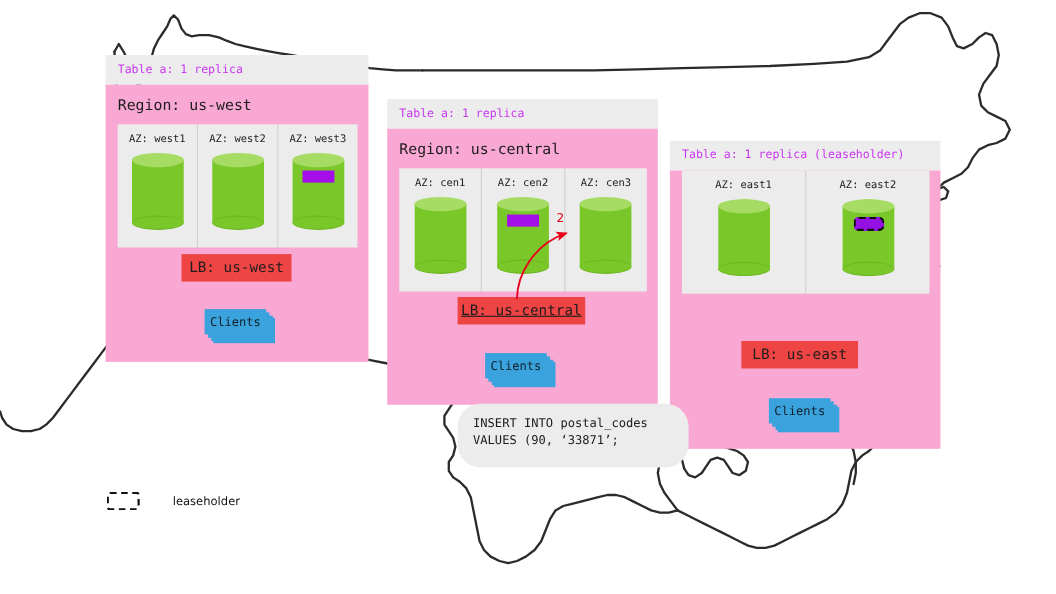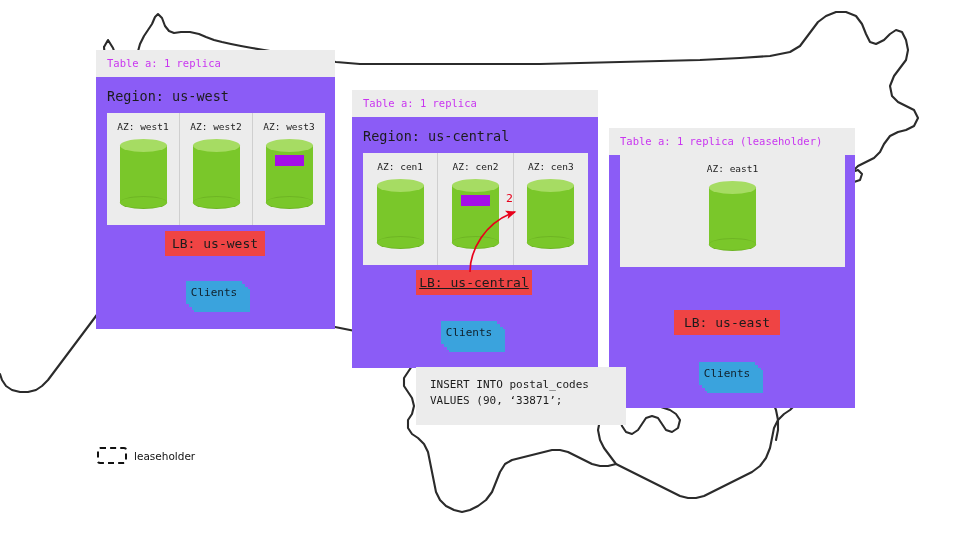--- a/index.html
+++ b/index.html
@@ -14,21 +14,21 @@
   #usmap{position:absolute;left:0;top:0;width:960px;height:540px;z-index:1;}
 
   
   .region-panel{position:absolute;z-index:5;}
   .panel-title{
     background:#ececec;color:#c936f0;
     font-size:10.5px;line-height:1;
     padding:8px 10px 8px 11px;
     white-space:nowrap;letter-spacing:0;
   }
-  .panel-body{background:#8b5cf6;position:relative;}
+  .panel-body{background:#f9a8d4;position:relative;}
   .region-name{
     color:#1c1c1c;font-size:13.5px;
     padding:11px 0 9px 11px;white-space:nowrap;
   }
   .az-row{
     background:#ececec;display:flex;
     margin:0 10px 0 11px;
   }
   .az-cell{
     flex:1 1 0;position:relative;
@@ -264,55 +264,65 @@
           <div class="az-row" style="height: 112px;">
             <div class="az-cell">
               <div class="az-label">AZ: east1</div>
               <div class="cyl" style="width: 47px; height: 70px;">
                 <div class="body"></div>
                 <div class="bot"></div>
                 <div class="bot2"></div>
                 <div class="top"></div>
               </div>
             </div>
+            <div class="az-cell">
+              <div class="az-label">AZ: east2</div>
+              <div class="cyl" style="width: 47px; height: 70px;">
+                <div class="body"></div>
+                <div class="bot"></div>
+                <div class="bot2"></div>
+                <div class="top"></div>
+                <div class="replica leaseholder" style="left: 10px; top: 16px; width: 28px; height: 13px;"></div>
+              </div>
+            </div>
           </div>
         </div>
       </div>
     </div>
 
   <svg id="anno-layer" viewBox="0 0 960 540" xmlns="http://www.w3.org/2000/svg">
     <defs>
       <marker id="redarrow" markerWidth="7" markerHeight="7" refX="5.4" refY="3" orient="auto" markerUnits="strokeWidth">
         <path d="M0,0.4 L6.2,3 L0,5.6 L1.4,3 Z" fill="#e8001b"></path>
       </marker>
     </defs>
     <path d="M470,272 C470,250 485,222 515,212" fill="none" stroke="#e8001b" stroke-width="1.7" marker-end="url(#redarrow)"></path>
   </svg>
   <div class="anno-num" style="left:506px;top:192px;">2</div>
 
-  <div class="legend" style="left:97px;top:447px;">
+  <div class="legend" style="left:97px;top:447px;gap:23px;">
     <div class="swatch"></div>
     <div class="legend-label">leaseholder</div>
   </div>
 
 <div class="lb-box" style="left: 165px; top: 231px; width: 100px; height: 25px;">LB: us-west</div>
     <div class="clients" style="left: 186px; top: 281px; width: 66px; height: 33px;">
       <div class="sheet" style="left:8px;top:8px;width:56px;height:23px;"></div>
       <div class="sheet" style="left:5.5px;top:5.5px;width:56px;height:23px;"></div>
       <div class="sheet" style="left:3px;top:3px;width:56px;height:23px;"></div>
       <div class="front" style="width:56px;height:23px;">Clients</div>
     </div>
     <div class="lb-box" style="left: 416px; top: 270px; width: 116px; height: 25px; text-decoration: underline;">LB: us-central</div>
     <div class="clients" style="left: 441px; top: 321px; width: 66px; height: 33px;">
       <div class="sheet" style="left:8px;top:8px;width:56px;height:23px;"></div>
       <div class="sheet" style="left:5.5px;top:5.5px;width:56px;height:23px;"></div>
       <div class="sheet" style="left:3px;top:3px;width:56px;height:23px;"></div>
       <div class="front" style="width:56px;height:23px;">Clients</div>
     </div>
-    <div class="sql-box" style="left: 416px; top: 367px; width: 210px; height: 58px;">INSERT INTO postal_codes
+    <div class="sql-box" style="left: 416px; top: 367px; width: 210px; height: 58px; border-radius: 21px;">INSERT INTO postal_codes
 VALUES (90, ‘33871’;</div>
     <div class="lb-box" style="left: 674px; top: 310px; width: 106px; height: 25px;">LB: us-east</div>
     <div class="clients" style="left: 699px; top: 362px; width: 66px; height: 33px;">
       <div class="sheet" style="left:8px;top:8px;width:56px;height:23px;"></div>
       <div class="sheet" style="left:5.5px;top:5.5px;width:56px;height:23px;"></div>
       <div class="sheet" style="left:3px;top:3px;width:56px;height:23px;"></div>
       <div class="front" style="width:56px;height:23px;">Clients</div>
     </div>
   </div>
 

